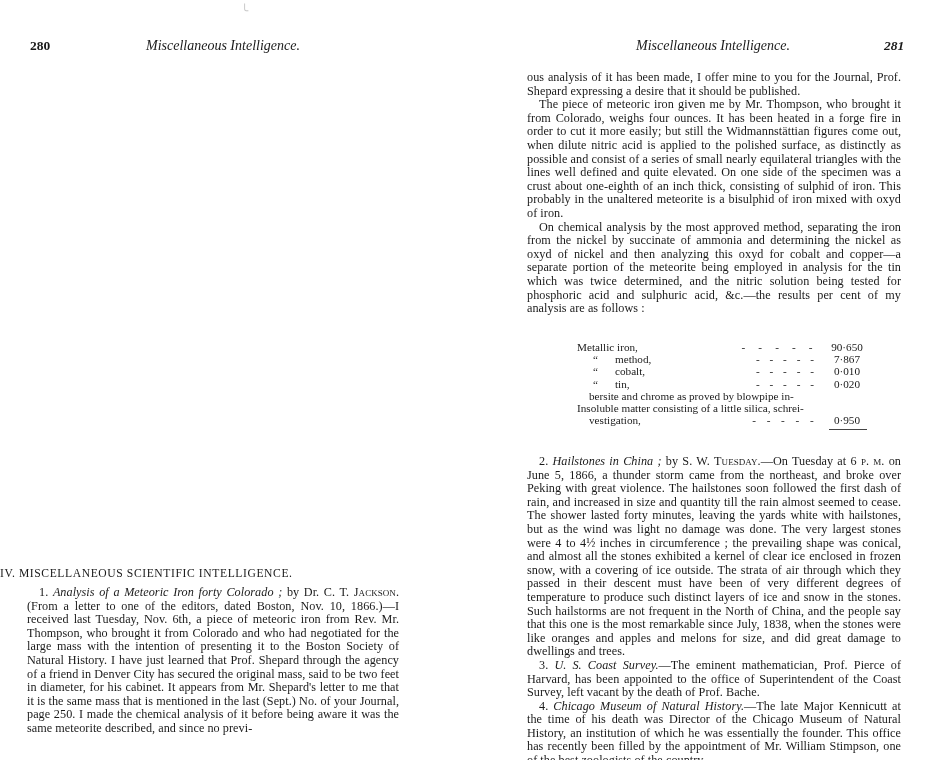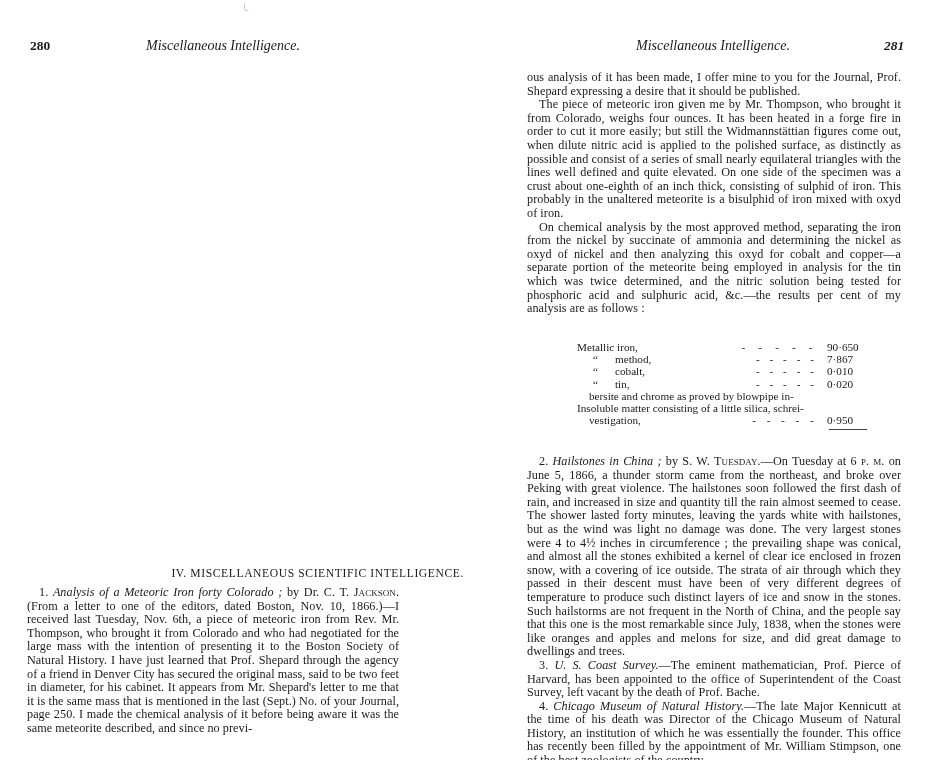--- a/index.html
+++ b/index.html
@@ -19,30 +19,30 @@
   .text-block {
     position: absolute; font-size: 12.2px; line-height: 13.6px;
     text-align: justify; letter-spacing: 0.05px;
   }
   .text-block p { margin: 0; }
   .indent { text-indent: 12px; }
   .ital { font-style: italic; }
   .sc { font-variant: small-caps; }
   .section-heading {
     position: absolute; left: 0; width: 464px; top: 567px;
-    text-align: right; font-size: 11.6px; letter-spacing: 0.6px;
+    text-align: left; font-size: 11.6px; letter-spacing: 0.6px;
   }
   .analysis-table {
     position: absolute; left: 577px; width: 290px; top: 341px;
     font-size: 11.2px; line-height: 12.2px;
   }
   .row { display: flex; align-items: baseline; }
   .row .label { width: 150px; white-space: nowrap; }
   .row .dots { flex: 1; display: flex; justify-content: space-around; padding: 0 8px; }
-  .row .val { width: 40px; text-align: left; }
+  .row .val { width: 40px; text-align: center; }
   .sub { padding-left: 16px; }
   .ditto { display: inline-block; width: 22px; }
   .wrap-line { padding-left: 0; }
   .wrap-line.cont { padding-left: 12px; }
   .rule { width: 38px; border-top: 1px solid #444; margin-left: auto; margin-top: 3px; margin-bottom: 3px; }
   .mark { position: absolute; color: #c8c8c8; font-size: 12px; }
 </style>
 </head>
 <body>
 

